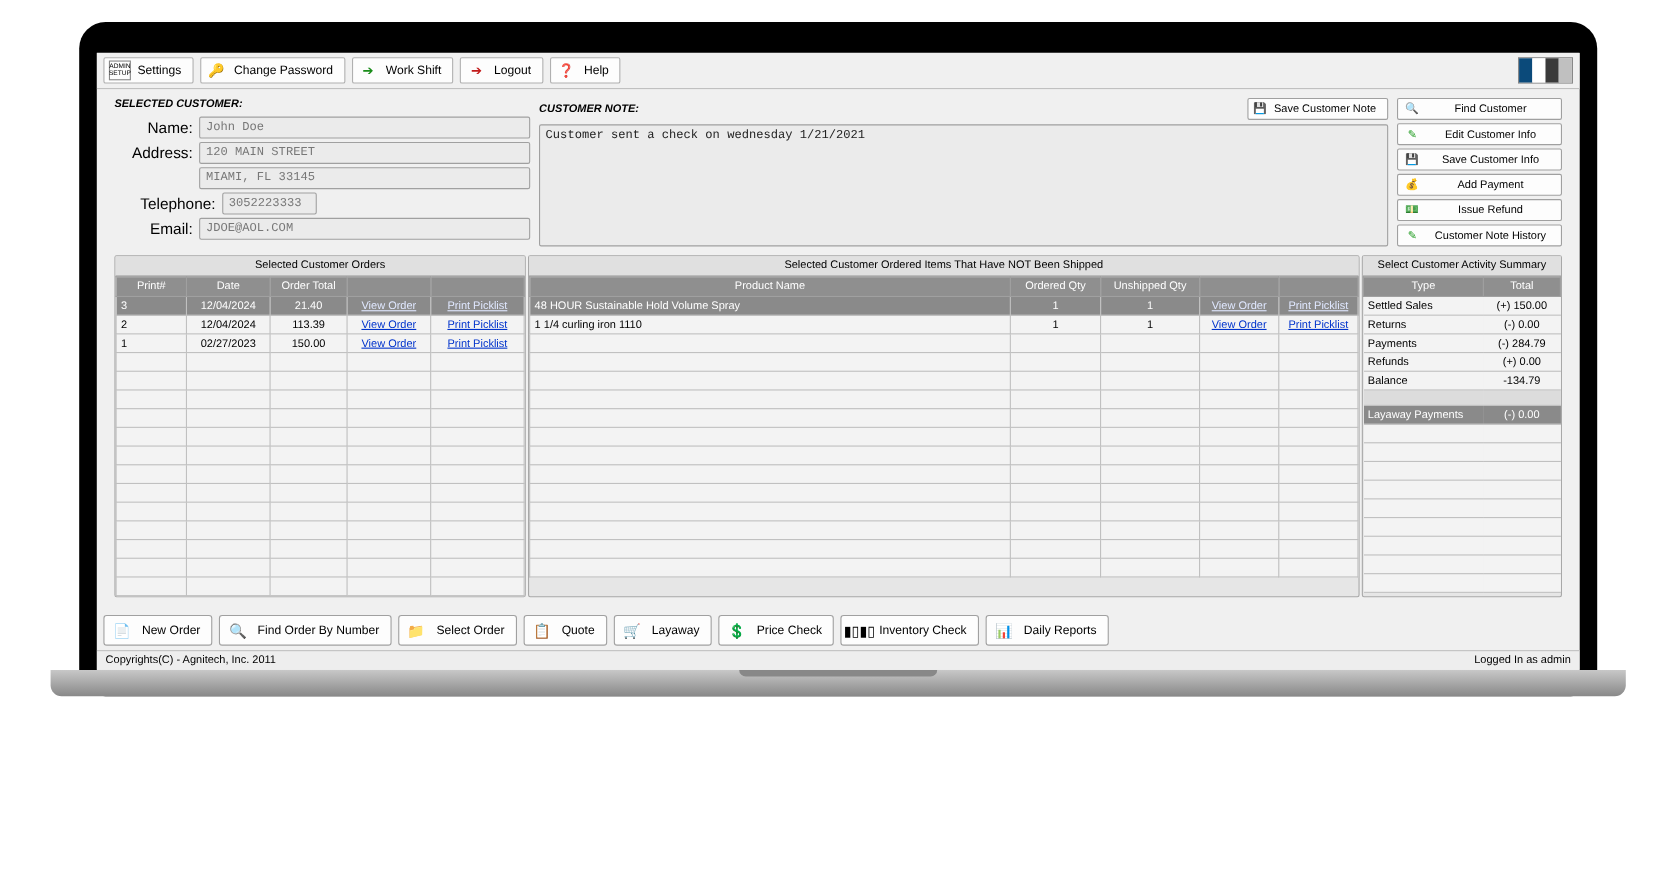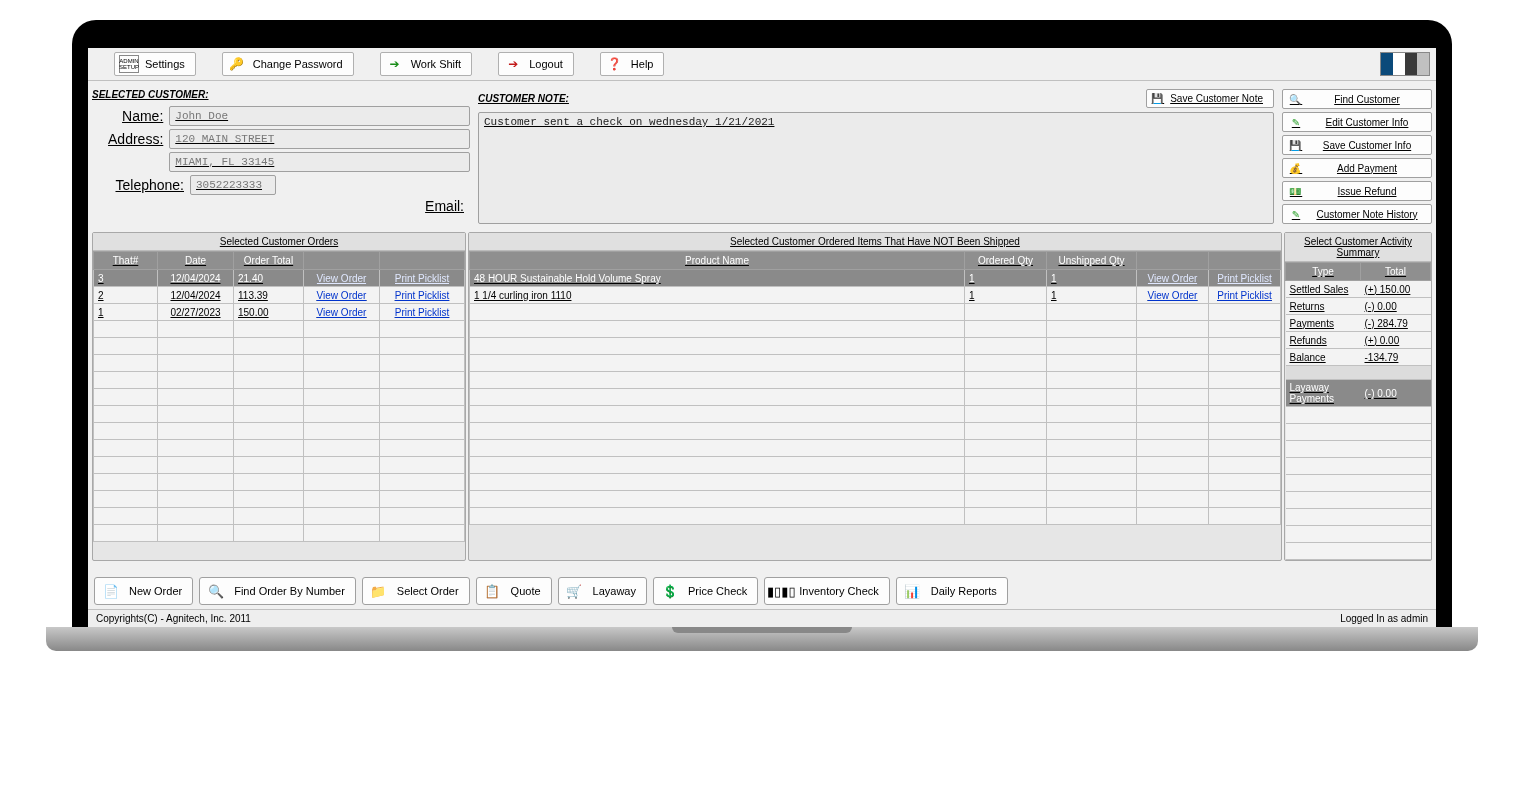--- a/index.html
+++ b/index.html
@@ -64,41 +64,39 @@
   display: flex;
   align-items: center;
   gap: 6px;
   padding: 3px 10px 3px 4px;
   border: 1px solid #b0b0b0;
   background: #fdfdfd;
   border-radius: 2px;
   height: 24px;
   cursor: pointer;
   font-size: 11px;
-  margin-left: 20px;
 }
 .tb-btn .icon {
   width: 20px; height: 18px;
   display: flex; align-items: center; justify-content: center;
   font-size: 12px;
 }
 .toolbar .spacer { flex: 1; }
 .color-swatches {
   display: flex;
   border: 1px solid #888;
 }
 .color-swatches div { width: 12px; height: 22px; }
 .cs-blue { background: #0b4a7a; }
 .cs-dark { background: #3a3a3a; }
 .cs-light { background: #c0c0c0; }
 .cs-white { background: #fff; }
 
 .main {
-  padding: 8px 4px;
-  text-decoration: underline;
+  padding: 8px 16px;
 }
 .top-row {
   display: flex;
   gap: 8px;
   margin-bottom: 8px;
 }
 .customer-col {
   width: 378px;
 }
 .note-col {
@@ -193,21 +191,21 @@
 }
 .panel-title {
   text-align: center;
   font-size: 10px;
   padding: 3px 0;
   border-bottom: 1px solid #bbb;
   background: #e0e0e0;
 }
 .orders-panel { width: 374px; }
 .unshipped-panel { flex: 1; }
-.summary-panel { width: 148px; }
+.summary-panel { width: 182px; }
 
 table {
   width: 100%;
   border-collapse: collapse;
   font-size: 10px;
 }
 th {
   background: #8f8f8f;
   color: #fff;
   padding: 3px 4px;
@@ -220,21 +218,21 @@
   height: 17px;
   background: #f3f3f3;
 }
 tr.selected-row td { background: #8a8a8a; color: #fff; }
 .link {
   color: #0033cc;
   text-decoration: underline;
   cursor: pointer;
 }
 tr.selected-row .link { color: #e0e8ff; }
-.r { text-align: left; }
+.r { text-align: center; }
 .c { text-align: center; }
 .l { text-align: left; }
 
 .summary-panel table td { border-left: none; border-right: none; }
 .summary-panel .spacer-row td { background: #dcdcdc; height: 14px; }
 .summary-panel .dark-row td { background: #8a8a8a; color: #fff; }
 
 .bottom-bar {
   display: flex;
   gap: 6px;
@@ -336,20 +334,21 @@
             <div class="form-row">
               <label></label>
               <input readonly="" value="MIAMI, FL 33145" style="">
             </div>
             <div class="form-row" style="justify-content:flex-start;padding-left:12px;">
               <label>Telephone:</label>
               <input class="short" readonly="" value="3052223333" style="">
             </div>
             <div class="form-row">
               <label>Email:</label>
+              <input readonly="" value="JDOE@AOL.COM" style="">
             </div>
           </div>
 
           <div class="note-col">
             <div class="note-row">
               <div class="section-label">CUSTOMER NOTE:</div>
               <div class="save-note-btn">
                 <span class="icon">💾</span>
                 <span>Save Customer Note</span>
               </div>
@@ -385,21 +384,21 @@
           </div>
         </div>
 
         <div class="tables-row">
 
           <div class="panel orders-panel">
             <div class="panel-title">Selected Customer Orders</div>
             <table>
               <thead>
                 <tr>
-                  <th style="width:64px;">That#</th>
+                  <th style="width:64px;">Print#</th>
                   <th style="width:76px;">Date</th>
                   <th style="width:70px;">Order Total</th>
                   <th style="width:76px;"></th>
                   <th></th>
                 </tr>
               </thead>
               <tbody id="orders-body">
                   <tr class="selected-row">
                     <td class="l">3</td>
                     <td class="c">12/04/2024</td>

